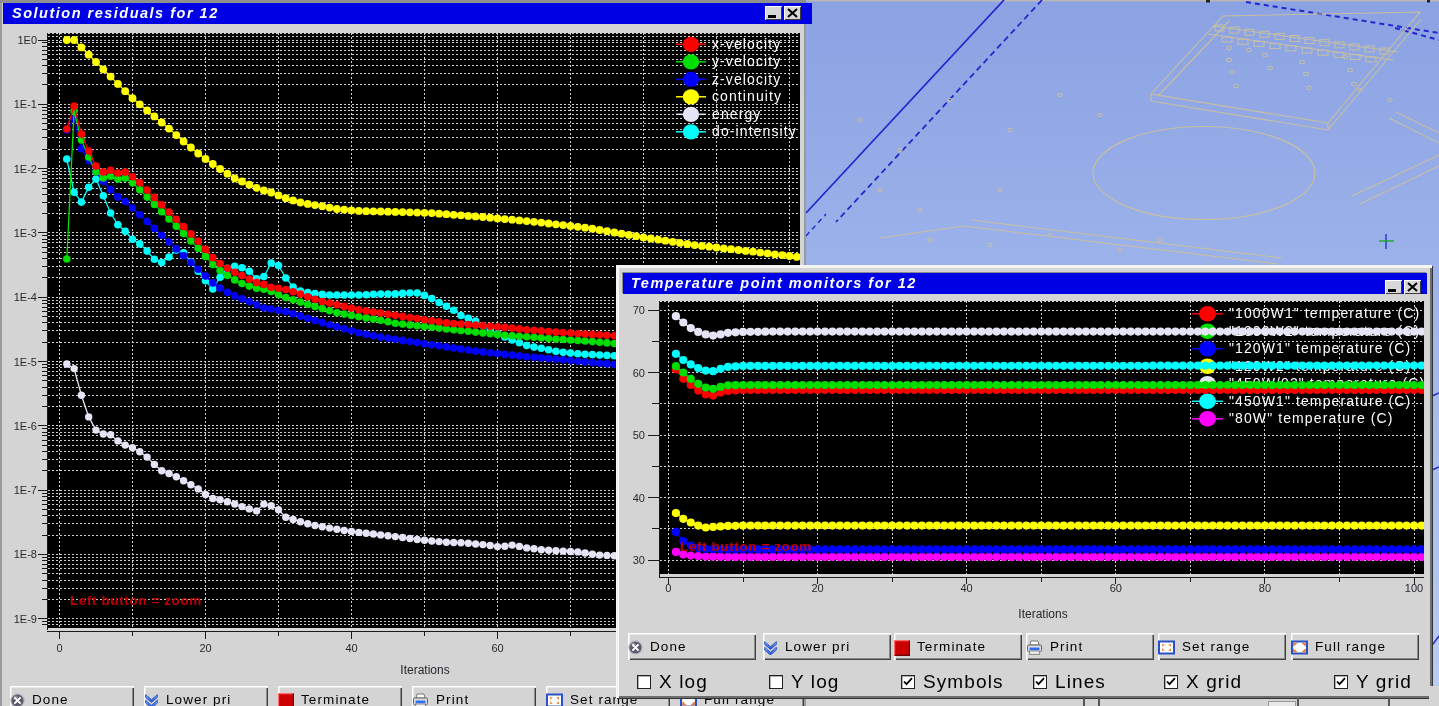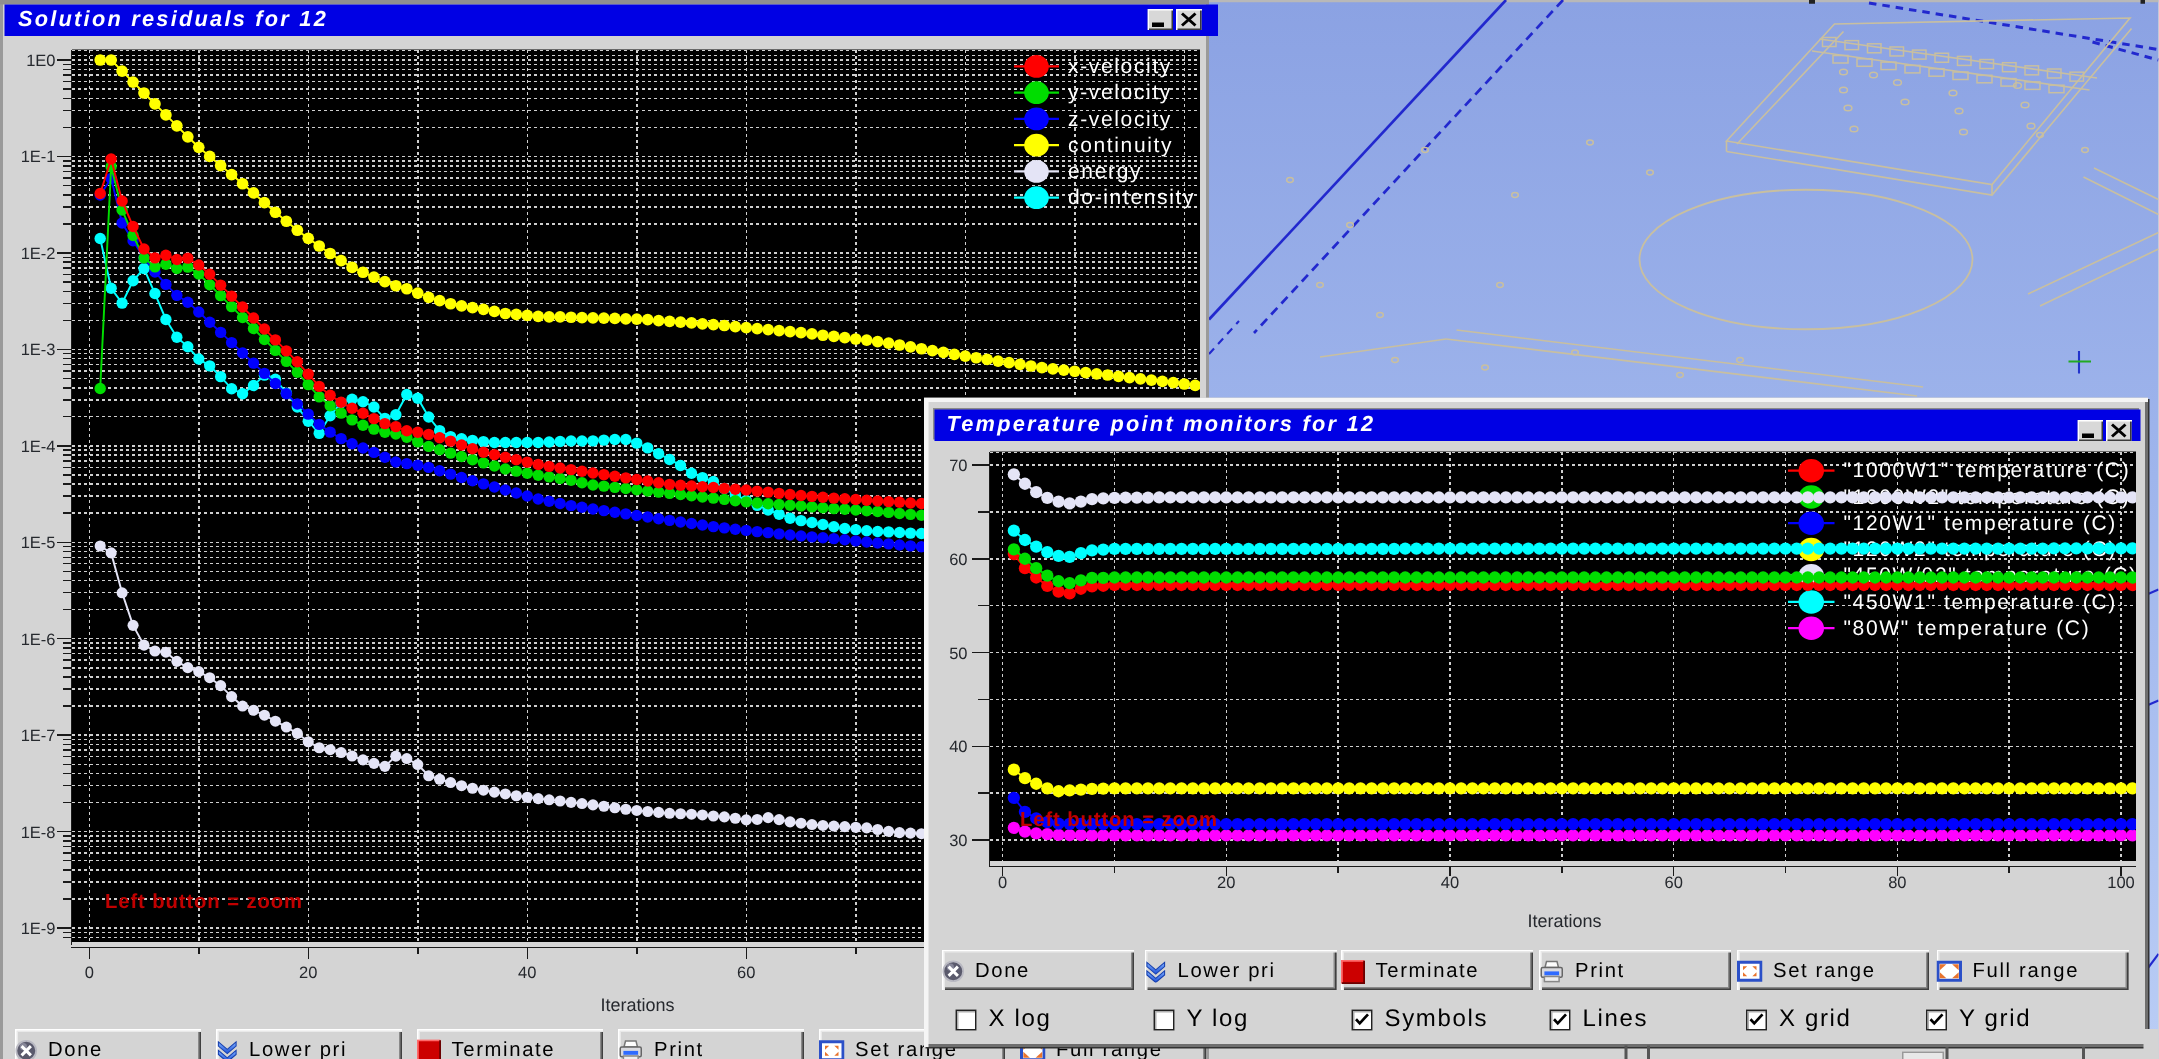--- a/index.html
+++ b/index.html
@@ -5,21 +5,21 @@
 #stage{position:absolute;left:0;top:0;width:1439px;height:706px;}
 .win{position:absolute;background:#D4D4D4;}
 .tbar{position:absolute;background:#0000E4;color:#fff;font-weight:bold;font-size:14.5px;
 line-height:21px;padding-left:9px;letter-spacing:1.5px;font-style:italic;}
 .tbtn{position:absolute;width:17px;height:14px;background:#D8D8D8;
 box-shadow:inset 1px 1px 0 #ffffff, inset -1px -1px 0 #3c3c3c;}
 .btn{position:absolute;background:#D4D4D4;display:flex;align-items:center;letter-spacing:1.1px;
 box-shadow:inset 1px 1px 0 #ffffff, inset 2px 2px 0 #e9e9e9, inset -1px -1px 0 #404040, inset -2px -2px 0 #8a8a8a;
 color:#000;}
 .bic{display:inline-flex;margin-right:7px;position:relative;top:1px;}
-.cbrow{position:absolute;display:flex;align-items:center;font-size:16px;letter-spacing:1.1px;color:#000;}
+.cbrow{position:absolute;display:flex;align-items:center;font-size:19px;letter-spacing:1.1px;color:#000;}
 .cb{display:inline-flex;width:14px;height:14px;background:#fff;margin-right:8px;
 border:1px solid #222;box-sizing:border-box;box-shadow:inset 1px 1px 0 #b0b0b0;}
 svg{display:block;}
 </style></head><body>
 <div id="stage">
 <svg style="position:absolute;left:0;top:0;" width="1439" height="706" viewBox="0 0 1439 706">
       <defs>
         <linearGradient id="sky" x1="0" y1="0" x2="0" y2="1">
           <stop offset="0" stop-color="#8BA2E3"></stop>
           <stop offset="0.45" stop-color="#9FB5EC"></stop>
@@ -1994,21 +1994,21 @@
         <span class="cblab">Lines</span>
       </div>
       <div class="cbrow" style="left:548px;top:406px;">
         <span class="cb">
           <svg width="12" height="12" viewBox="0 0 12 12">
             <path d="M2,5.5 L4.5,8.2 L10,2.2" stroke="#000" stroke-width="1.8" fill="none"></path>
           </svg>
         </span>
         <span class="cblab">X grid</span>
       </div>
-      <div class="cbrow" style="left:668px;top:406px;">
+      <div class="cbrow" style="left:718px;top:406px;">
         <span class="cb">
           <svg width="12" height="12" viewBox="0 0 12 12">
             <path d="M2,5.5 L4.5,8.2 L10,2.2" stroke="#000" stroke-width="1.8" fill="none"></path>
           </svg>
         </span>
         <span class="cblab">Y grid</span>
       </div>
     </div>
     <div style="position:absolute;left:1083px;top:697px;width:2px;height:9px;background:#555;"></div>
     <div style="position:absolute;left:1098px;top:697px;width:2px;height:9px;background:#555;"></div>

